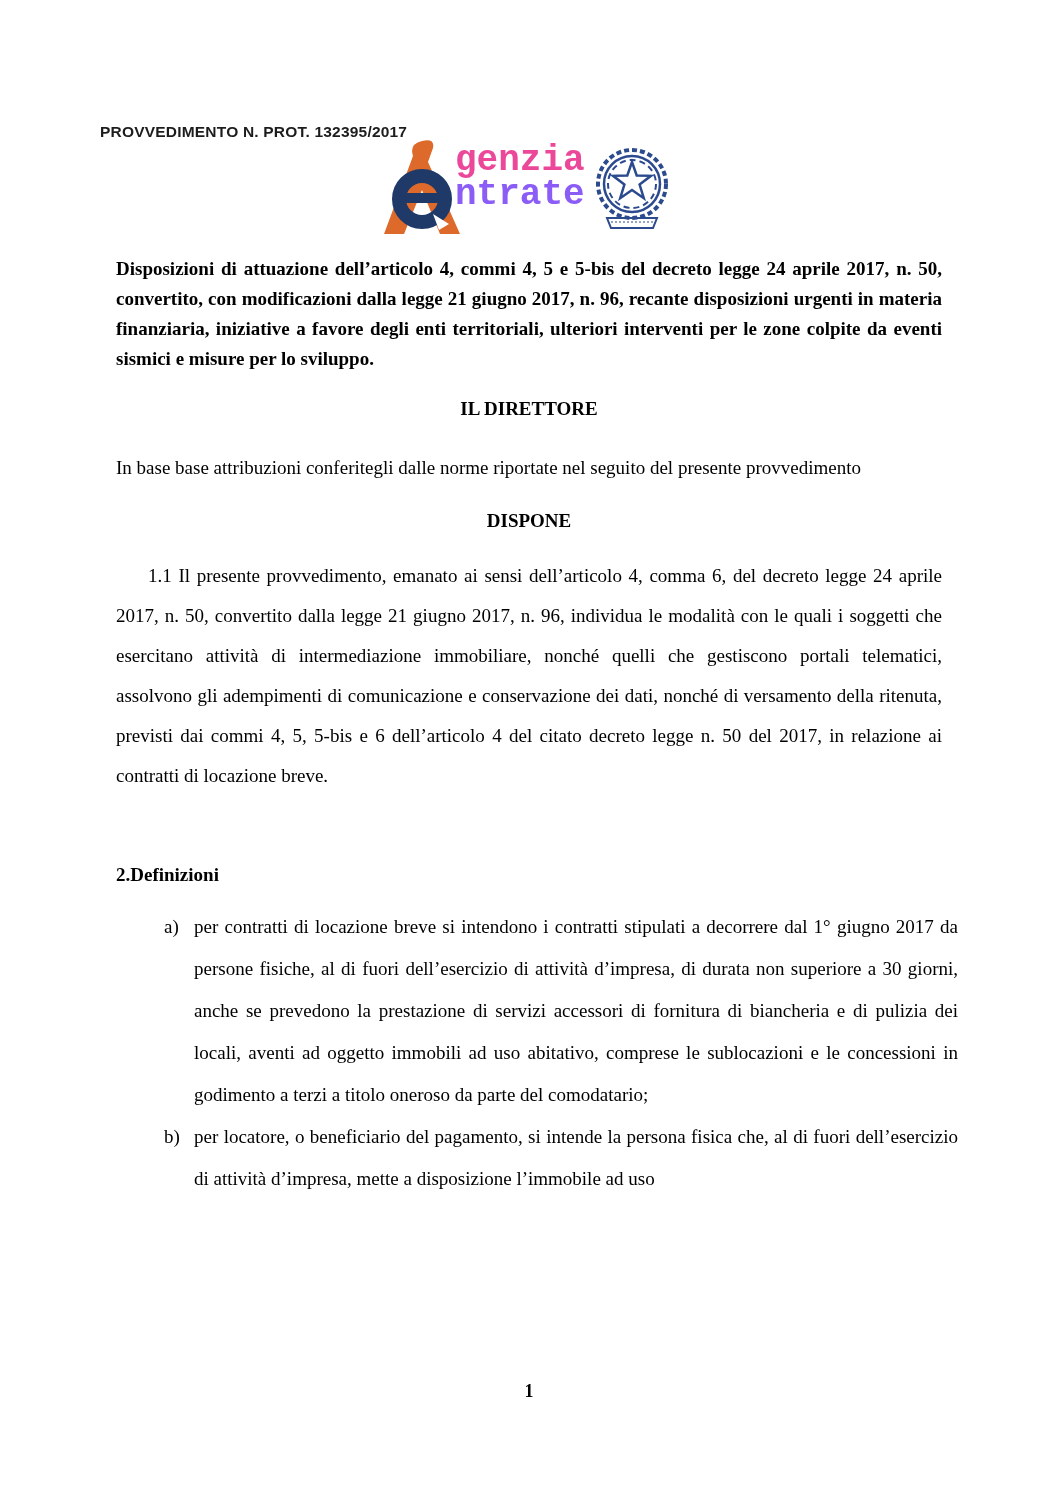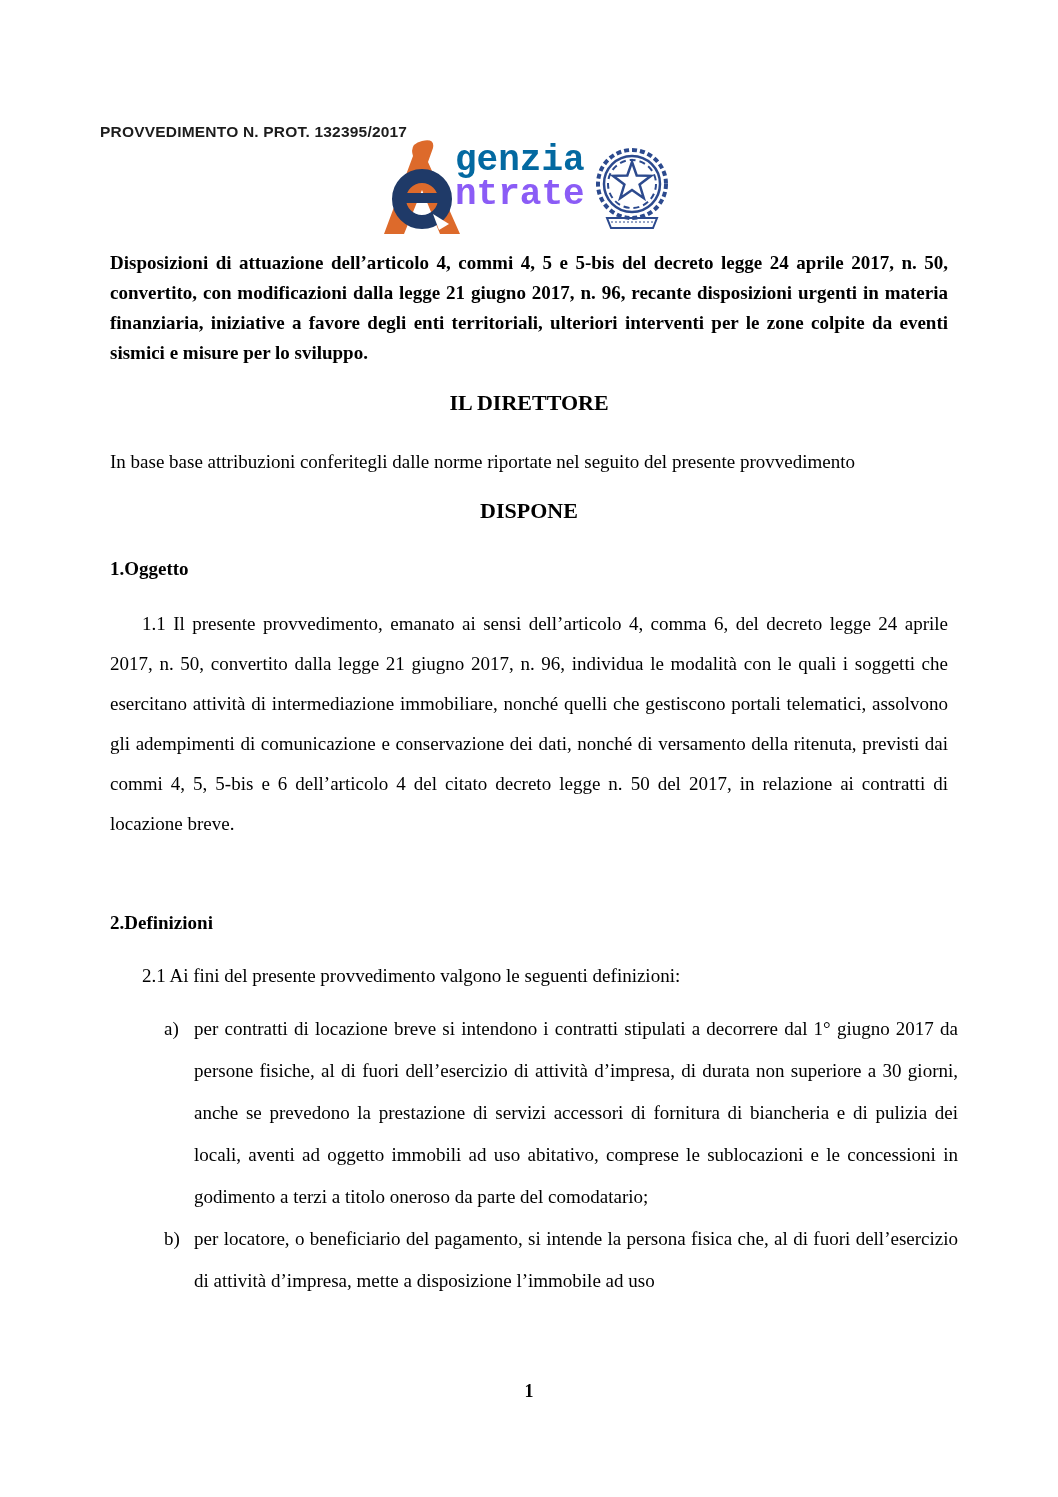--- a/index.html
+++ b/index.html
@@ -21,33 +21,33 @@
   .logo{
     position:absolute;left:383px;top:138px;
     display:flex;align-items:flex-start;
   }
   .logo-mark{display:block;margin-top:2px;}
   .logo-word{
     font-family:"Liberation Mono","DejaVu Sans Mono",monospace;
     font-weight:bold;font-size:36px;line-height:38px;
     margin-left:-6px;margin-top:4px;white-space:nowrap;
   }
-  .logo-word .l1{color:#0369a1;}
+  .logo-word .l1{color:#ec4899;}
   .logo-word .l2{color:#8b5cf6;margin-top:-4px;}
   .emblem{display:block;margin-left:6px;}
   .content{
     position:absolute;left:100px;top:238px;width:858px;
     font-size:19px;
   }
-  p{margin:10px;}
+  p{margin:16px;}
   .just{text-align:justify;}
   .center{text-align:center;}
   .bold{font-weight:bold;}
   .title-par{line-height:30px;}
-  .h-center{margin-top:20px;line-height:30px;font-size:22px;}
+  .h-center{margin-top:20px;line-height:30px;font-size:19px;}
   .intro{margin-top:22px;line-height:44px;}
   .h-dispone{margin-top:12px;}
   .sec-head{margin-top:28px;line-height:30px;font-weight:bold;font-size:19px;}
   .sec-head.s2{margin-top:64px;}
   .par-11{margin-top:20px;line-height:40px;text-indent:32px;}
   .par-21{margin-top:18px;line-height:40px;text-indent:32px;}
   ol.defs{list-style:none;margin:12px 0 0 0;padding:0;}
   ol.defs li{
     position:relative;
     padding-left:94px;
@@ -93,27 +93,25 @@
   <div class="content">
 
     <p class="just bold title-par">Disposizioni di attuazione dell’articolo 4, commi 4, 5 e 5-bis del decreto legge 24 aprile 2017, n. 50, convertito, con modificazioni dalla legge 21 giugno 2017, n. 96, recante disposizioni urgenti in materia finanziaria, iniziative a favore degli enti territoriali, ulteriori interventi per le zone colpite da eventi sismici e misure per lo sviluppo.</p>
 
     <p class="center bold h-center">IL DIRETTORE</p>
 
     <p class="just intro">In base base attribuzioni conferitegli dalle norme riportate nel seguito del presente provvedimento</p>
 
     <p class="center bold h-center h-dispone">DISPONE</p>
 
-    <p class="sec-head">1.Oggetto</p>
 
     <p class="just par-11">1.1 Il presente provvedimento, emanato ai sensi dell’articolo 4, comma 6, del decreto legge 24 aprile 2017, n. 50, convertito dalla legge 21 giugno 2017, n. 96, individua le modalità con le quali i soggetti che esercitano attività di intermediazione immobiliare, nonché quelli che gestiscono portali telematici, assolvono gli adempimenti di comunicazione e conservazione dei dati, nonché di versamento della ritenuta, previsti dai commi 4, 5, 5-bis e 6 dell’articolo 4 del citato decreto legge n. 50 del 2017, in relazione ai contratti di locazione breve.</p>
 
     <p class="sec-head s2">2.Definizioni</p>
 
-    <p class="just par-21">2.1 Ai fini del presente provvedimento valgono le seguenti definizioni:</p>
 
     <ol class="defs">
       <li>
         <span class="marker">a)</span>
         <span>per contratti di locazione breve si intendono i contratti stipulati a decorrere dal 1° giugno 2017 da persone fisiche, al di fuori dell’esercizio di attività d’impresa, di durata non superiore a 30 giorni, anche se prevedono la prestazione di servizi accessori di fornitura di biancheria e di pulizia dei locali, aventi ad oggetto immobili ad uso abitativo, comprese le sublocazioni e le concessioni in godimento a terzi a titolo oneroso da parte del comodatario;</span>
       </li>
       <li>
         <span class="marker">b)</span>
         <span>per locatore, o beneficiario del pagamento, si intende la persona fisica che, al di fuori dell’esercizio di attività d’impresa, mette a disposizione l’immobile ad uso</span>
       </li>

